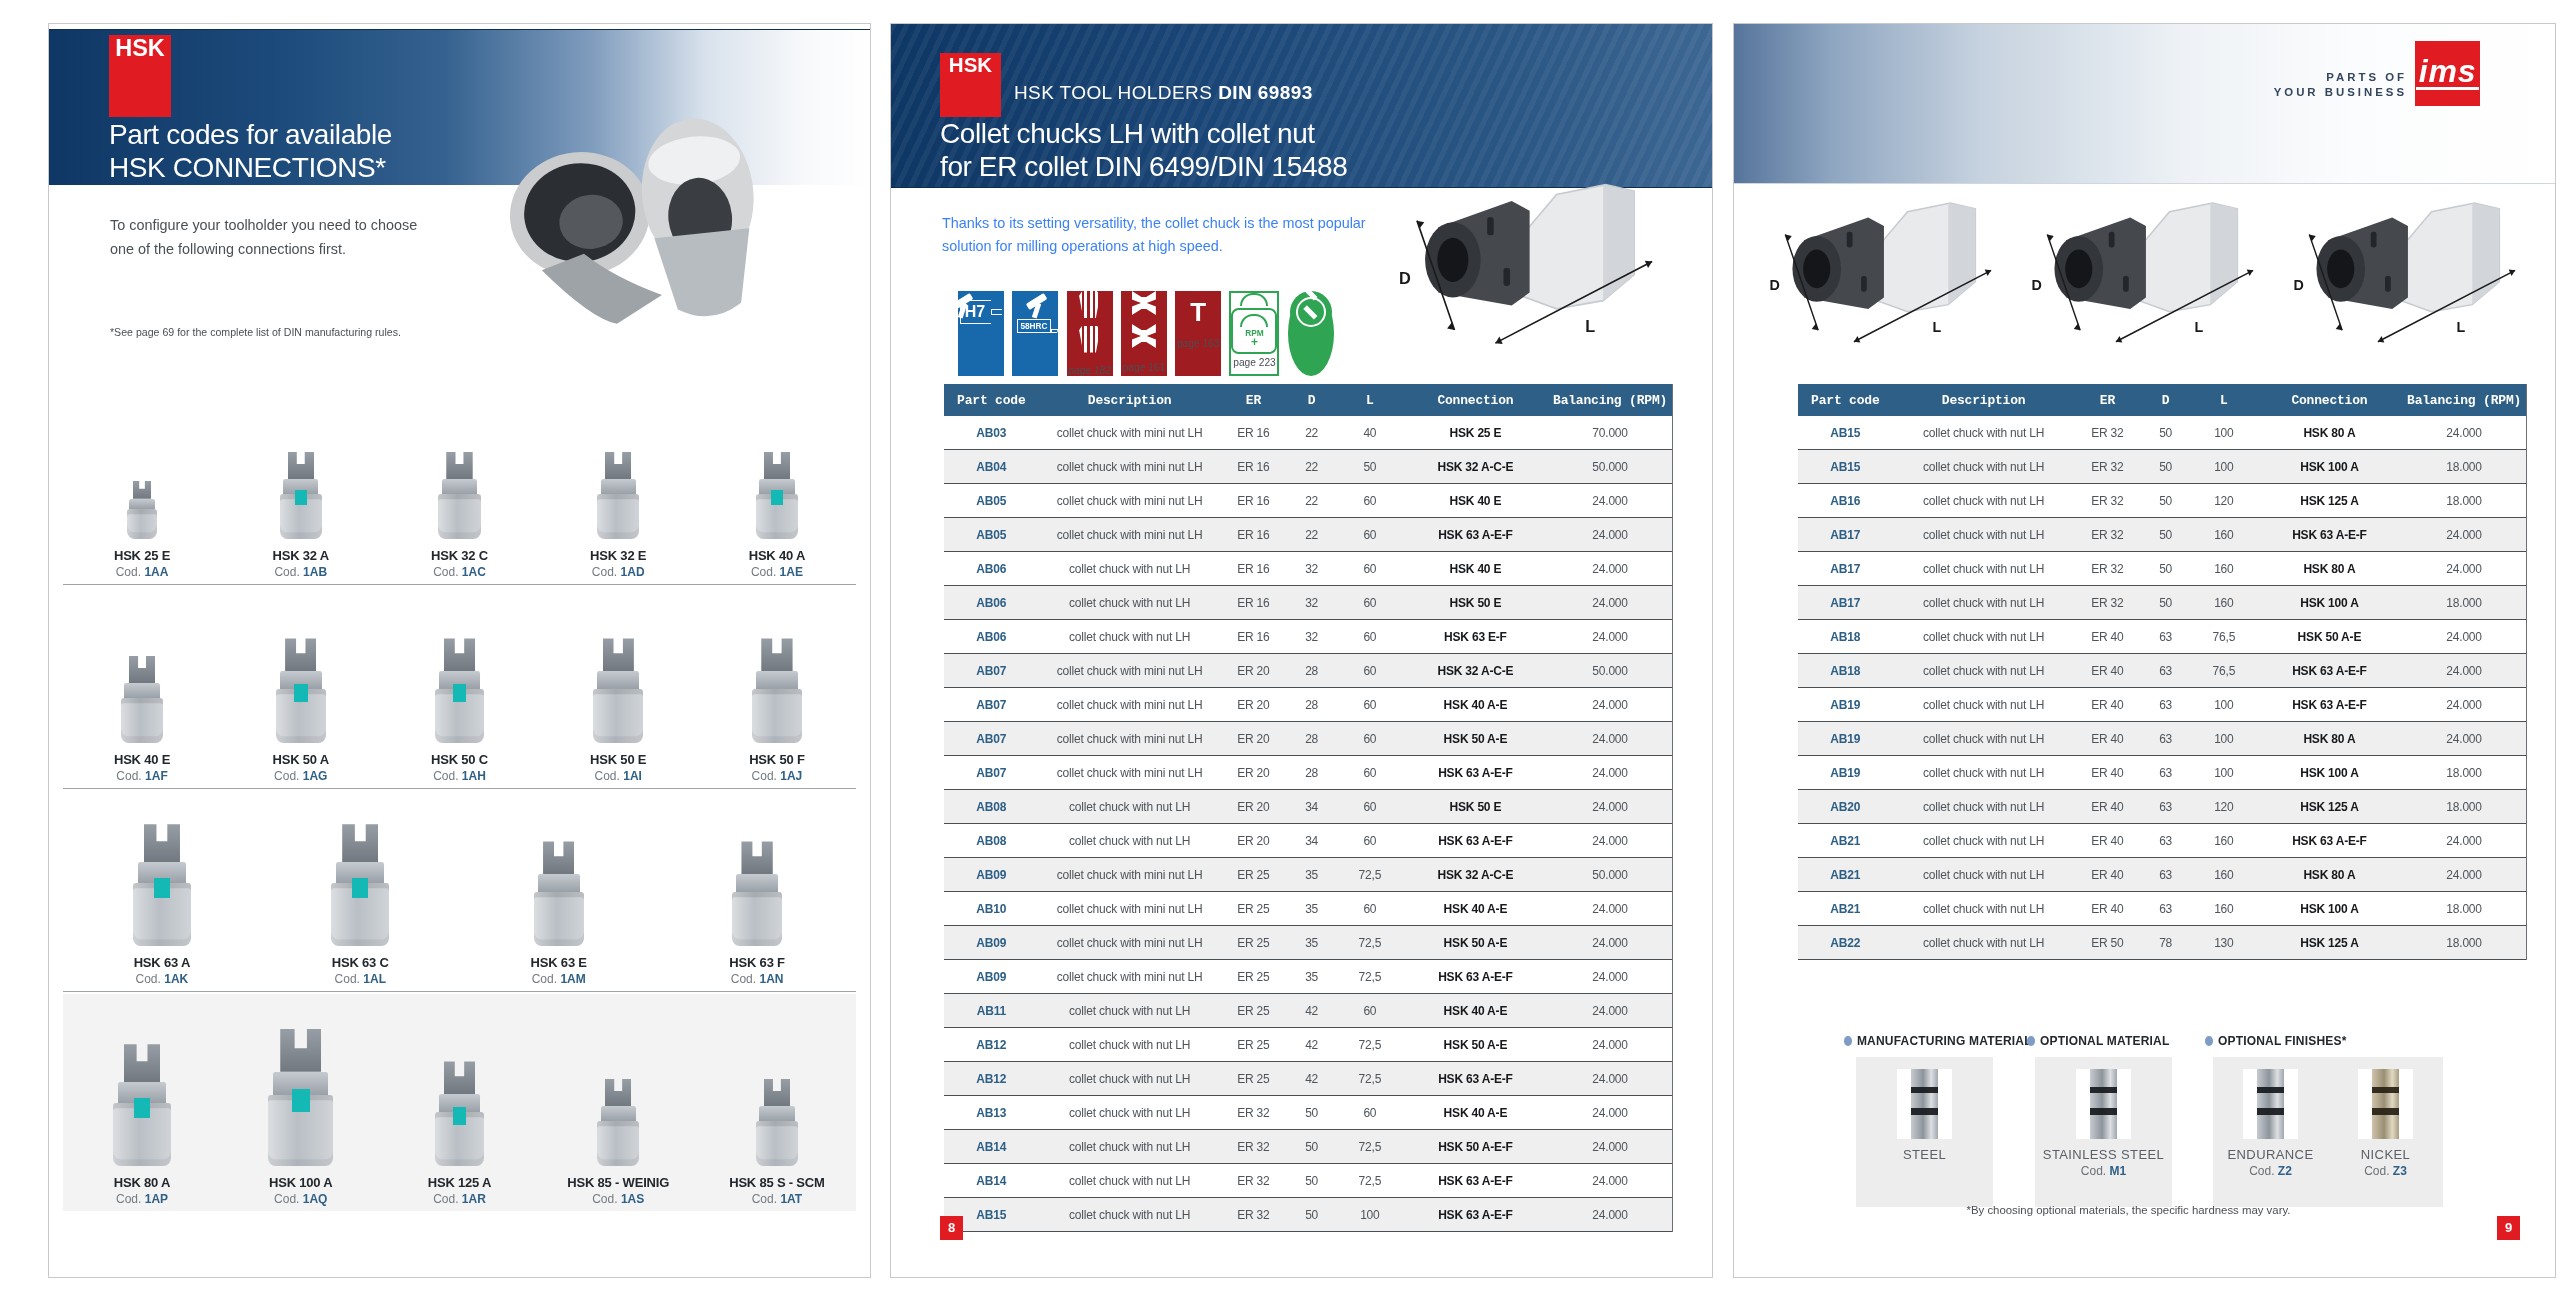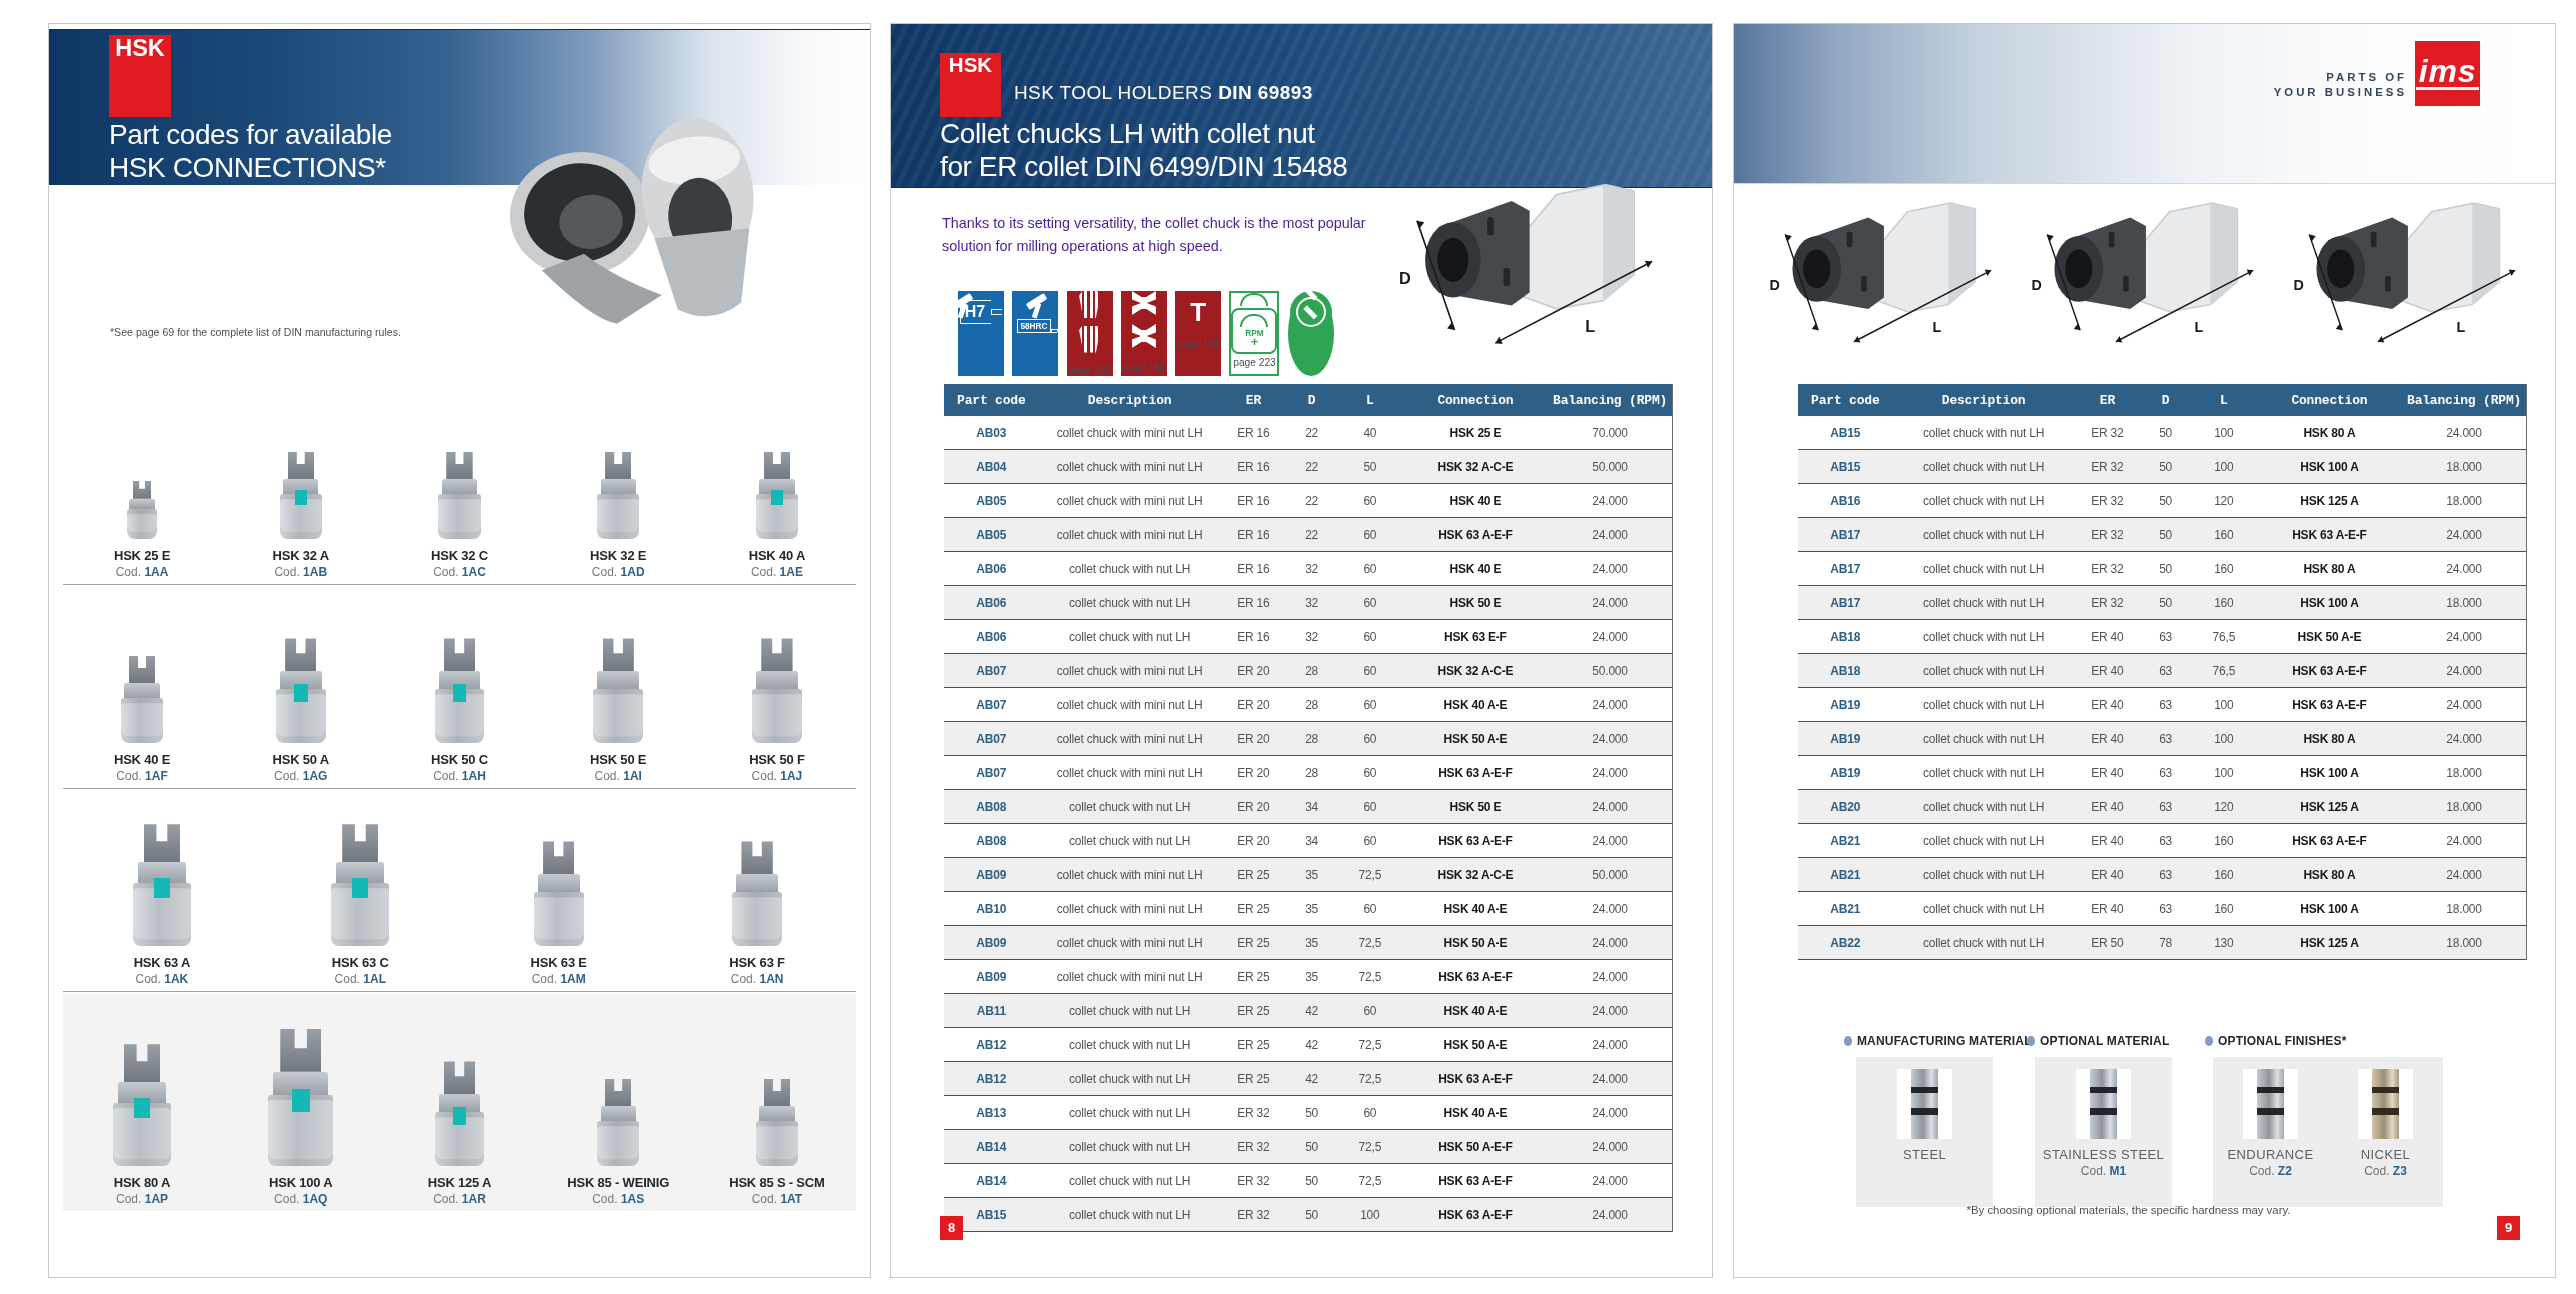--- a/index.html
+++ b/index.html
@@ -56,21 +56,21 @@
     clip-path:polygon(0 100%,0 0,35% 0,35% 45%,65% 45%,65% 0,100% 0,100% 100%);}
   .tool .t-mid{width:72%;height:16%;background:linear-gradient(180deg,#c6cbd0,#99a0a7);border-radius:2.3px 2.3px 0 0;}
   .tool .t-body{width:86%;height:50%;background:linear-gradient(90deg,#dbdee1 0%,#b9bfc5 45%,#d0d4d8 100%);
     border-radius:3px 3px 7.6px 7.6px;box-shadow:inset 0 5.3px 0 rgba(0,0,0,.10), inset 0 -6.8px 0 rgba(0,0,0,.06);}
   .tool .t-teal{position:absolute;width:24%;height:16%;background:#14b8b4;left:38%;top:46%;display:none;}
   .tool.teal .t-teal{display:block;}
   .tool.sm{width:35px;height:61px}.tool.md{width:49px;height:91px}.tool.lg{width:58px;height:109px}
   .tool.xl{width:67px;height:127px}.tool.xxl{width:76px;height:143px}
 
   
-  .mintro{position:absolute;left:51px;top:188px;width:425px;font-size:14.4px;line-height:23px;color:#4c1d95;}
+  .mintro{position:absolute;left:51px;top:188px;width:425px;font-size:14.4px;line-height:23px;color:#3b82f6;}
   .icons-row{position:absolute;left:51px;top:267px;display:flex;gap:8.3px;padding-left:16px;}
   .cicon-wrap{width:46px;display:flex;flex-direction:column;align-items:center;}
   .cicon{width:42px;height:42px;border-radius:7.6px;position:relative;display:flex;align-items:center;justify-content:center;
     color:#fff;font-weight:bold;overflow:hidden;}
   .cpage{margin-top:5.3px;font-size:10.2px;color:#4a4f54;white-space:nowrap;}
   .ic-h7{background:#1868ac;font-size:16px;}
   .ic-h7 span{border:1.5px solid #fff;border-right:none;padding:2.3px 6px 2.3px 3.8px;}
   .ic-58hrc{background:#1868ac;align-items:flex-end;padding-bottom:3.8px;font-size:0;}
   .ic-58hrc::before{content:"";position:absolute;top:6.8px;left:10px;width:21px;height:6.8px;background:#fff;border-radius:1.5px;transform:rotate(-32deg);}
   .ic-58hrc::after{content:"";position:absolute;top:12px;left:18px;width:4.6px;height:15px;background:#fff;transform:rotate(18deg);}
@@ -147,20 +147,24 @@
     <svg class="photo" viewBox="0 0 420 300">
       <ellipse cx="150" cy="130" rx="88" ry="78" fill="#caccce"></ellipse>
       <ellipse cx="150" cy="128" rx="70" ry="62" fill="#2b2e32"></ellipse>
       <ellipse cx="163" cy="141" rx="40" ry="34" fill="#55595e"></ellipse>
       <path d="M95,195 Q150,262 182,272 L242,242 Q182,212 150,180 Z" fill="#9ea3a8"></path>
       <ellipse cx="300" cy="120" rx="70" ry="95" fill="#d4d6d8"></ellipse>
       <ellipse cx="300" cy="78" rx="58" ry="30" fill="#eef0f1"></ellipse>
       <ellipse cx="300" cy="150" rx="40" ry="50" fill="#3a3e43"></ellipse>
       <path d="M240,170 L360,170 L340,262 Q300,287 260,262 Z" fill="#b7bcc1"></path>
     </svg>
+    <div class="intro">
+      <div>To configure your toolholder you need to choose</div>
+      <div>one of the following connections first.</div>
+    </div>
     <div class="footnote-left">*See page 69 for the complete list of DIN manufacturing rules.</div>
 
     <div class="prow rule" id="lrow1">
 
         <div class="pitem">
           <div class="tool sm">
             <div class="t-cap"></div>
             <div class="t-mid"></div>
             <div class="t-body"></div>
           </div>

